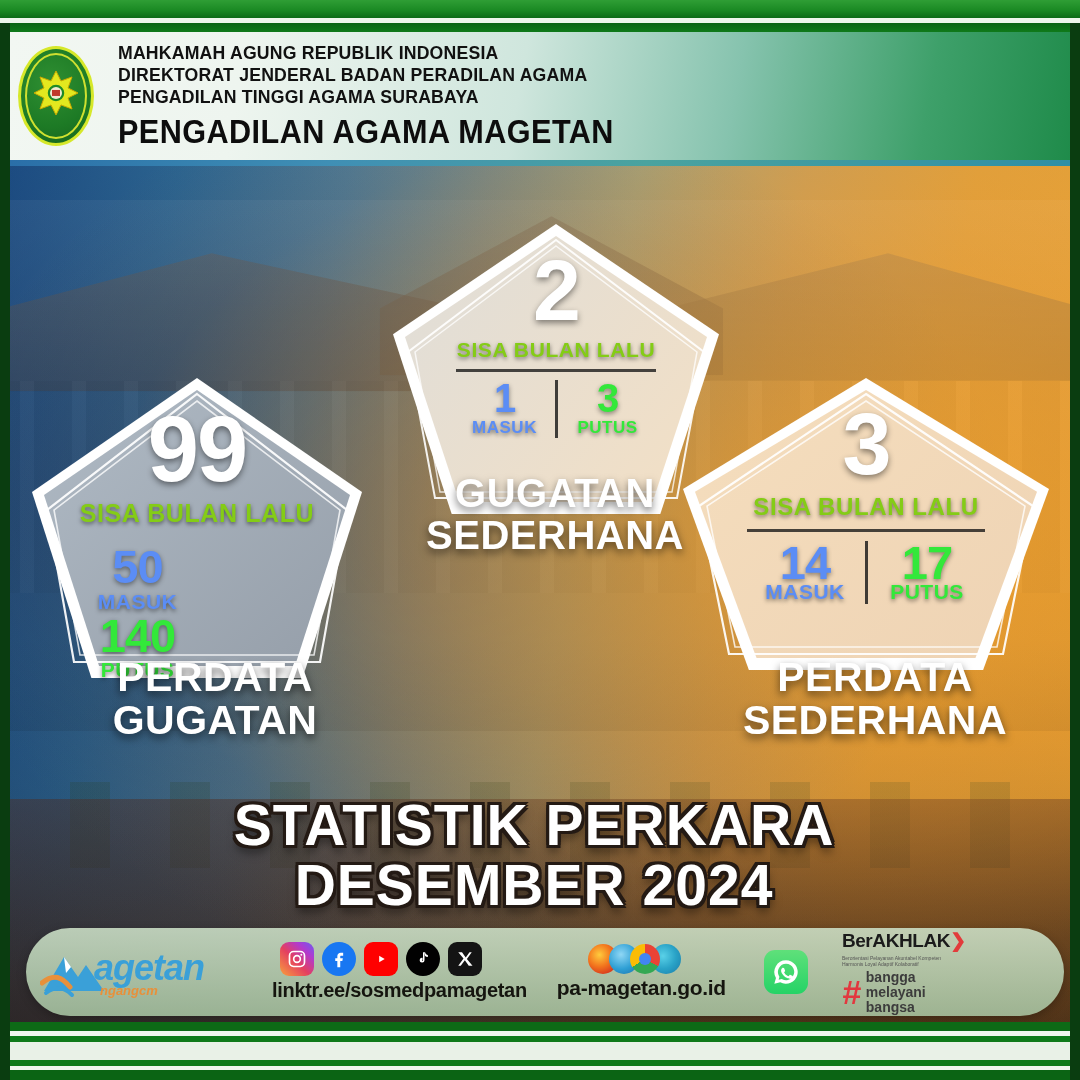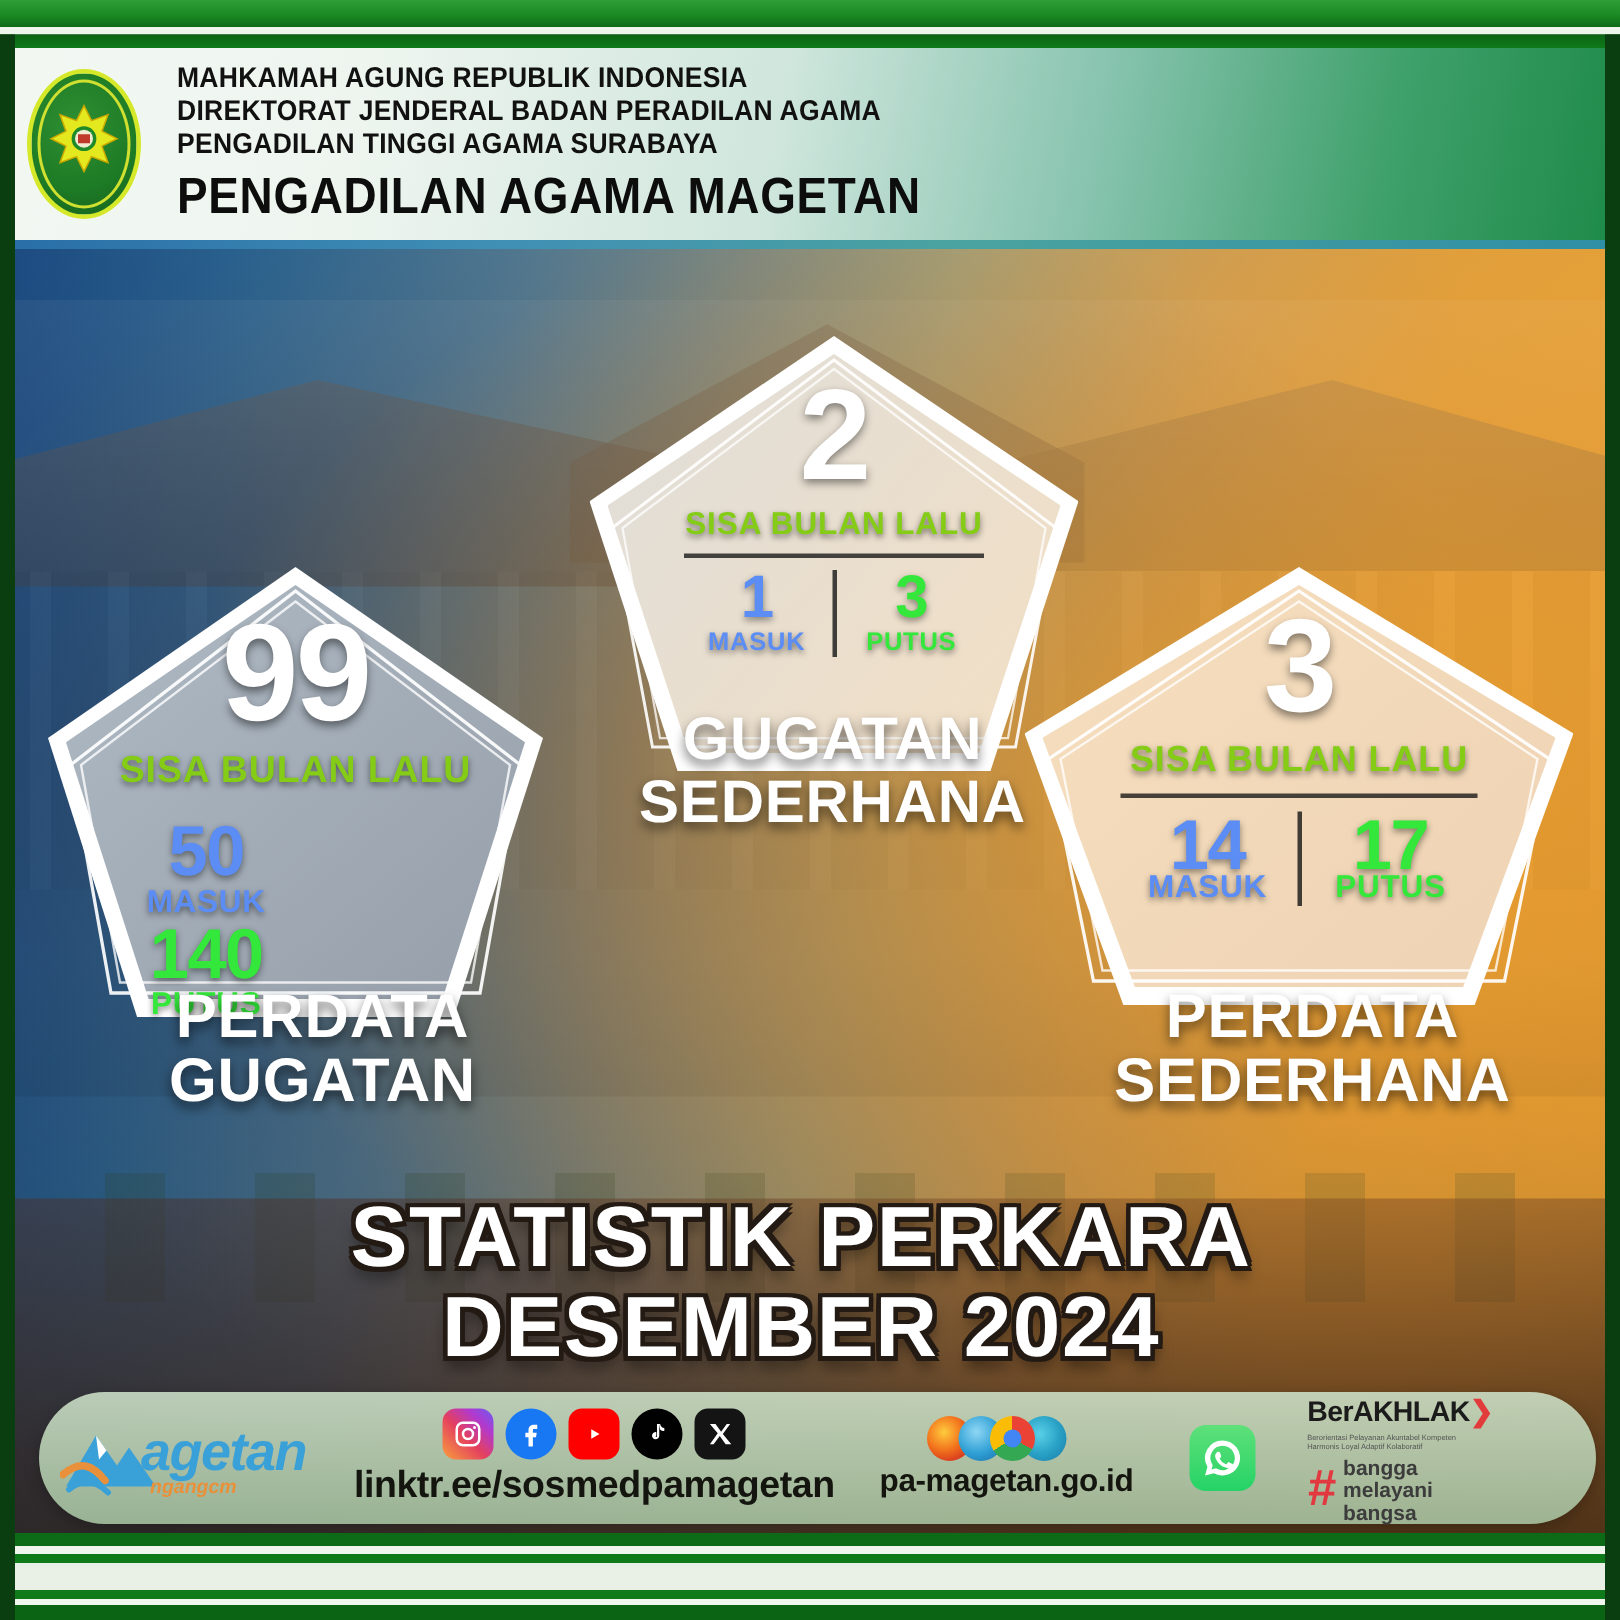--- a/index.html
+++ b/index.html
@@ -128,21 +128,21 @@
 
   .soc { display:flex; align-items:center; gap:8px; }
   .soc-ico { width:34px; height:34px; border-radius:9px; display:flex;
     align-items:center; justify-content:center; color:#fff; font-weight:bold; font-size:19px; }
   .ico-ig { background:linear-gradient(45deg,#f9a03c,#e4405f 45%,#b03ad0 75%,#6a5cf0); }
   .ico-fb { background:#1877f2; border-radius:50%; }
   .ico-yt { background:#ff0000; border-radius:9px; }
   .ico-tt { background:#010101; border-radius:50%; }
   .ico-x  { background:#141414; border-radius:9px; }
 
-  .ftxt { font-weight:bold; color:#15150f; font-size:25px; letter-spacing:-.3px; }
+  .ftxt { font-weight:bold; color:#15150f; font-size:20px; letter-spacing:-.3px;margin-left:36px; }
   .ftxt-sm { font-weight:bold; color:#15150f; font-size:21px; letter-spacing:-.3px; }
 
   .browsers { display:flex; align-items:center; margin-left:-4px; }
   .br { width:30px; height:30px; border-radius:50%; margin-left:-9px; }
   .br-ff { background:radial-gradient(circle at 38% 36%,#ffcb3d 0%,#f2731d 45%,#d4341f 80%); }
   .br-ch { background:conic-gradient(#ea4335 0 33%, #34a853 33% 66%, #fbbc05 66% 100%); position:relative;}
   .br-ch:after{content:"";position:absolute;inset:9px;border-radius:50%;background:#4285f4;}
   .br-ie { background:radial-gradient(circle at 40% 35%,#8fd7f5 0%,#2e9fd4 55%,#1b6ea8 100%); }
   .br-ed { background:radial-gradient(circle at 40% 40%,#5ad1e8 0%,#2aa3c7 50%,#1a7aa8 100%); }
 

